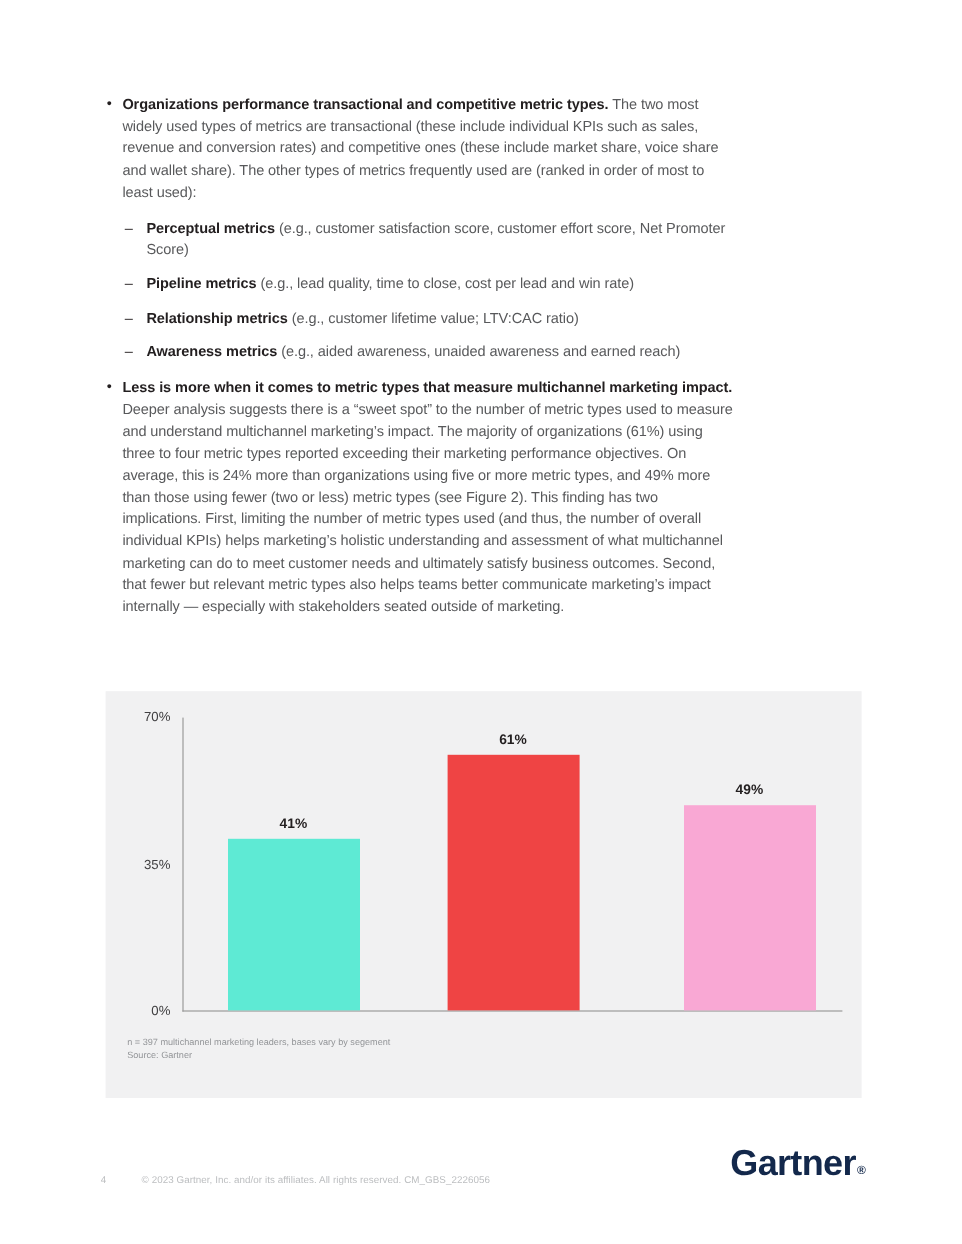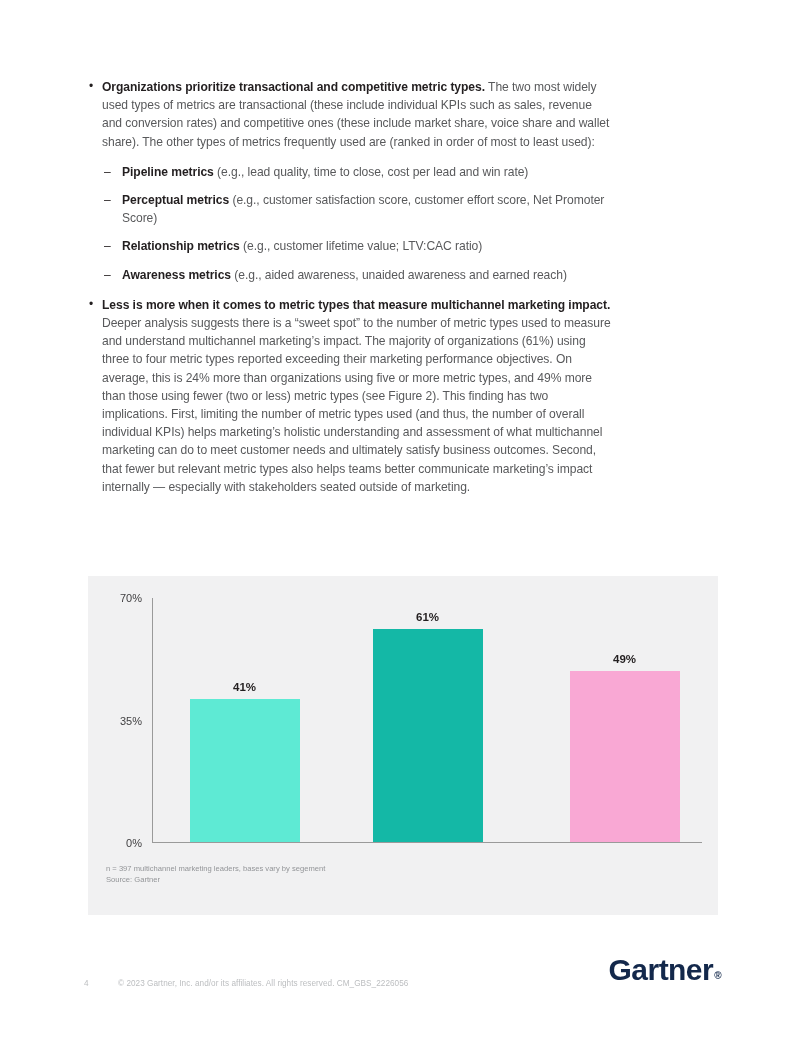--- a/index.html
+++ b/index.html
@@ -218,29 +218,29 @@
   }
 </style>
 </head>
 <body>
 
 <div class="page">
 
   <div class="content">
 
     <div class="bullet">
-      <b>Organizations prioritize transactional and competitive metric types.</b><span> The two most widely used types of metrics are transactional (these include individual KPIs such as sales, revenue and conversion rates) and competitive ones (these include market share, voice share and wallet share). The other types of metrics frequently used are (ranked in order of most to least used):</span>
+      <b>Organizations performance transactional and competitive metric types.</b><span> The two most widely used types of metrics are transactional (these include individual KPIs such as sales, revenue and conversion rates) and competitive ones (these include market share, voice share and wallet share). The other types of metrics frequently used are (ranked in order of most to least used):</span>
     </div>
 
     <div class="sublist">
       <div class="subbullet">
+        <b>Perceptual metrics</b><span> (e.g., customer satisfaction score, customer effort score, Net Promoter Score)</span>
+      </div>
+      <div class="subbullet">
         <b>Pipeline metrics</b><span> (e.g., lead quality, time to close, cost per lead and win rate)</span>
-      </div>
-      <div class="subbullet">
-        <b>Perceptual metrics</b><span> (e.g., customer satisfaction score, customer effort score, Net Promoter Score)</span>
       </div>
       <div class="subbullet">
         <b>Relationship metrics</b><span> (e.g., customer lifetime value; LTV:CAC ratio)</span>
       </div>
       <div class="subbullet">
         <b>Awareness metrics</b><span> (e.g., aided awareness, unaided awareness and earned reach)</span>
       </div>
     </div>
 
     <div class="bullet para-block">
@@ -260,21 +260,21 @@
       <div class="ytick" style="top:50%;">35%</div>
       <div class="ytick" style="top:100%;">0%</div>
 
       <div class="bars">
         <div class="bar-slot">
           <div class="bar" style="height:58.57%; background:#5eead4;">
             <span class="bar-value">41%</span>
           </div>
         </div>
         <div class="bar-slot">
-          <div class="bar" style="height:87.14%; background:#14b8a6;">
+          <div class="bar" style="height:87.14%; background:#ef4444;">
             <span class="bar-value">61%</span>
           </div>
         </div>
         <div class="bar-slot">
           <div class="bar" style="height:70.00%; background:#f9a8d4;margin-left:28px;">
             <span class="bar-value">49%</span>
           </div>
         </div>
       </div>
     </div>

